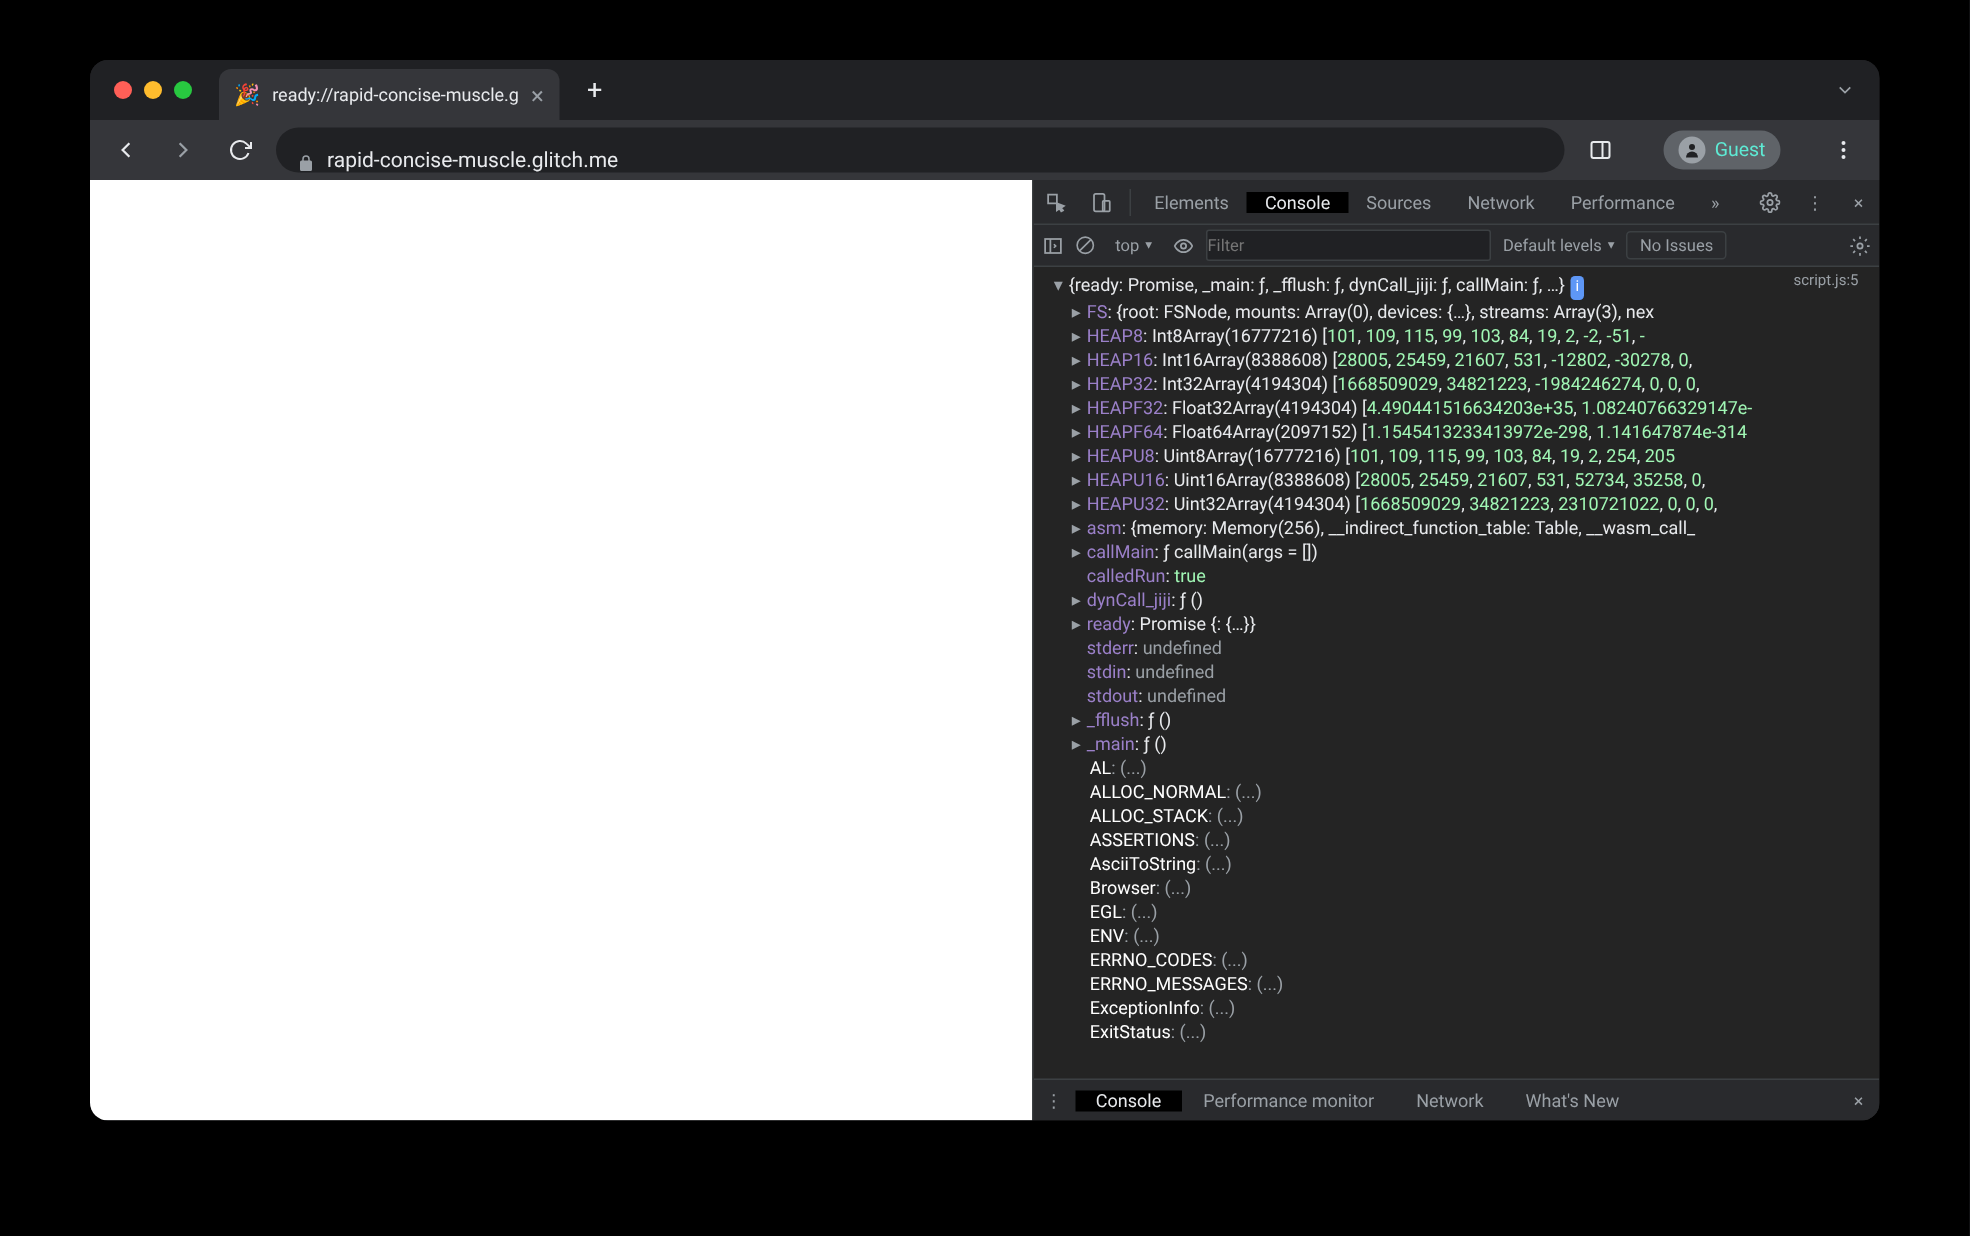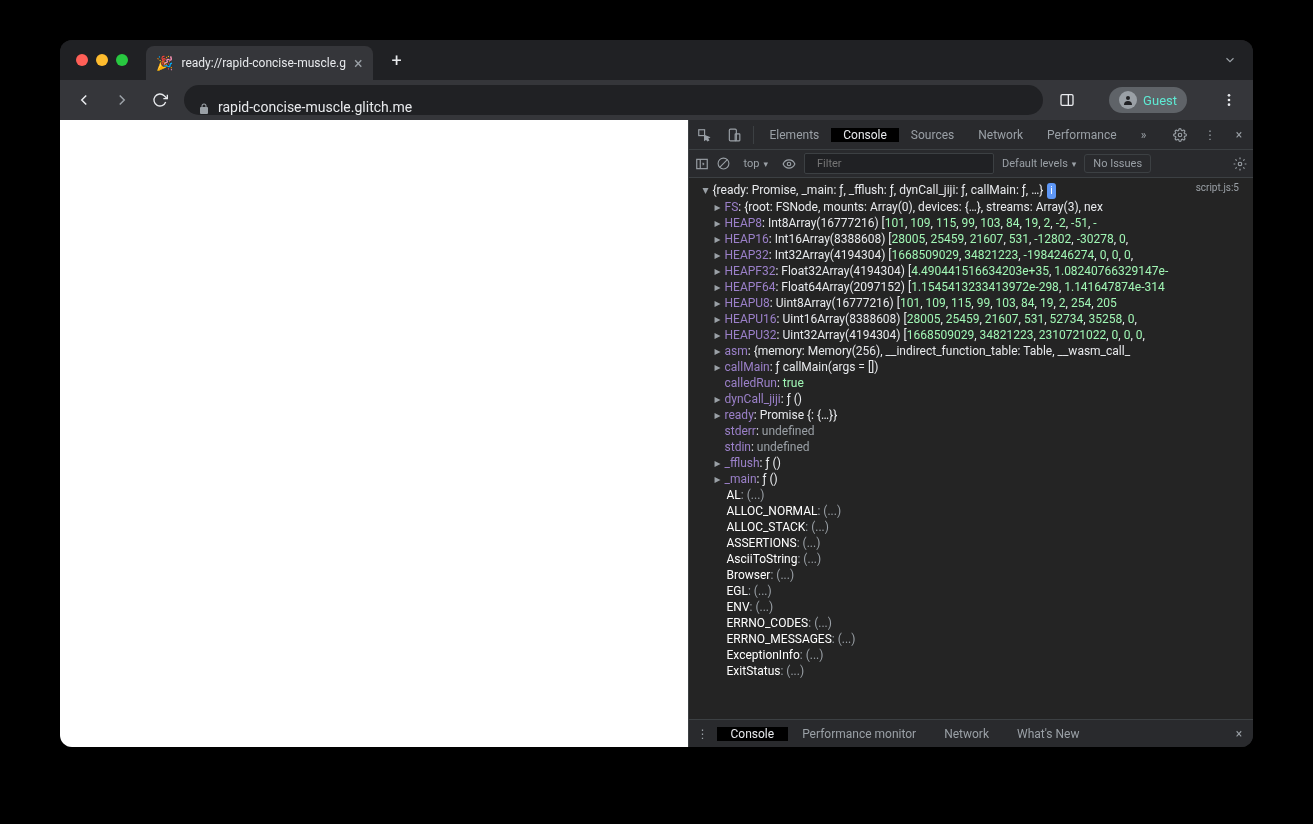--- a/index.html
+++ b/index.html
@@ -29,21 +29,21 @@
   .dt-tabs .icon{width:30px;display:flex;justify-content:center;color:#9aa0a6;cursor:pointer}
   .dt-tabs .sep{width:1px;height:18px;background:#3c4043;margin:0 4px}
   .dt-tab{padding:0 12px;height:100%;display:flex;align-items:center;color:#9aa0a6;cursor:pointer}
   .dt-tab.active{background:#000;color:#e8eaed}
   .dt-right{margin-left:auto;display:flex;align-items:center}
   .dt-closebtn{width:28px;text-align:center;color:#9aa0a6;cursor:pointer}
   .console-bar{height:28px;background:#292a2d;display:flex;align-items:center;gap:8px;padding:0 6px;border-bottom:1px solid #3c4043}
   .cb-item{color:#9aa0a6;display:flex;align-items:center;gap:4px;cursor:pointer;font-size:11px}
   .cb-ctx{padding:2px 6px}
   .cb-filter{flex:1;max-width:190px}
-  .cb-filter input{width:100%;background:#202124;border:1px solid #3c4043;color:#e8eaed;padding:3px 12px;font-size:11px;border-radius:2px}
+  .cb-filter input{width:100%;background:#202124;border:1px solid #3c4043;color:#e8eaed;padding:3px 0;font-size:11px;border-radius:2px}
   .cb-pill{border:1px solid #3c4043;border-radius:3px;padding:2px 8px;color:#9aa0a6;font-size:11px}
   .console-body{flex:1;overflow:auto;font-family:Menlo,Consolas,monospace;font-size:12px;line-height:16px;padding:4px 0;position:relative}
   .console-body::-webkit-scrollbar{width:12px}
   .console-body::-webkit-scrollbar-thumb{background:#5f6368;border-radius:6px}
   .src-link{position:absolute;right:14px;top:2px;color:#9aa0a6;font-size:10px}
   .row{padding:0 4px 0 14px;white-space:nowrap}
   .indent1{padding-left:26px}
   .indent2{padding-left:38px}
   .tri{display:inline-block;width:8px;color:#9aa0a6;margin-right:2px}
   .k{color:#9b80c9}
@@ -225,20 +225,21 @@
             <div class="row indent1"><span class="tri">▸</span><span class="k">HEAPU8</span><span class="s">: Uint8Array(16777216) [</span><span class="n">101</span><span class="s">, </span><span class="n">109</span><span class="s">, </span><span class="n">115</span><span class="s">, </span><span class="n">99</span><span class="s">, </span><span class="n">103</span><span class="s">, </span><span class="n">84</span><span class="s">, </span><span class="n">19</span><span class="s">, </span><span class="n">2</span><span class="s">, </span><span class="n">254</span><span class="s">, </span><span class="n">205</span></div>
             <div class="row indent1"><span class="tri">▸</span><span class="k">HEAPU16</span><span class="s">: Uint16Array(8388608) [</span><span class="n">28005</span><span class="s">, </span><span class="n">25459</span><span class="s">, </span><span class="n">21607</span><span class="s">, </span><span class="n">531</span><span class="s">, </span><span class="n">52734</span><span class="s">, </span><span class="n">35258</span><span class="s">, </span><span class="n">0</span><span class="s">, </span><span class="n"></span></div>
             <div class="row indent1"><span class="tri">▸</span><span class="k">HEAPU32</span><span class="s">: Uint32Array(4194304) [</span><span class="n">1668509029</span><span class="s">, </span><span class="n">34821223</span><span class="s">, </span><span class="n">2310721022</span><span class="s">, </span><span class="n">0</span><span class="s">, </span><span class="n">0</span><span class="s">, </span><span class="n">0</span><span class="s">, </span><span class="n"></span></div>
             <div class="row indent1"><span class="tri">▸</span><span class="k">asm</span><span class="s">: {memory: Memory(256), __indirect_function_table: Table, __wasm_call_</span></div>
             <div class="row indent1"><span class="tri">▸</span><span class="k">callMain</span><span class="s">: </span><span class="fnc">ƒ callMain(args = [])</span></div>
             <div class="row indent1"><span class="tri"></span><span class="k">calledRun</span><span class="s">: </span><span class="n">true</span></div>
             <div class="row indent1"><span class="tri">▸</span><span class="k">dynCall_jiji</span><span class="s">: </span><span class="fnc">ƒ ()</span></div>
             <div class="row indent1"><span class="tri">▸</span><span class="k">ready</span><span class="s">: </span><span class="s">Promise {<fulfilled>: {…}}</fulfilled></span></div>
             <div class="row indent1"><span class="tri"></span><span class="k">stderr</span><span class="s">: </span><span class="g">undefined</span></div>
             <div class="row indent1"><span class="tri"></span><span class="k">stdin</span><span class="s">: </span><span class="g">undefined</span></div>
+            <div class="row indent1"><span class="tri"></span><span class="k">stdout</span><span class="s">: </span><span class="g">undefined</span></div>
             <div class="row indent1"><span class="tri">▸</span><span class="k">_fflush</span><span class="s">: </span><span class="fnc">ƒ ()</span></div>
             <div class="row indent1"><span class="tri">▸</span><span class="k">_main</span><span class="s">: </span><span class="fnc">ƒ ()</span></div>
             <div class="row indent2"><span class="k2">AL</span><span class="g">: (...)</span></div>
             <div class="row indent2"><span class="k2">ALLOC_NORMAL</span><span class="g">: (...)</span></div>
             <div class="row indent2"><span class="k2">ALLOC_STACK</span><span class="g">: (...)</span></div>
             <div class="row indent2"><span class="k2">ASSERTIONS</span><span class="g">: (...)</span></div>
             <div class="row indent2"><span class="k2">AsciiToString</span><span class="g">: (...)</span></div>
             <div class="row indent2"><span class="k2">Browser</span><span class="g">: (...)</span></div>
             <div class="row indent2"><span class="k2">EGL</span><span class="g">: (...)</span></div>
             <div class="row indent2"><span class="k2">ENV</span><span class="g">: (...)</span></div>

